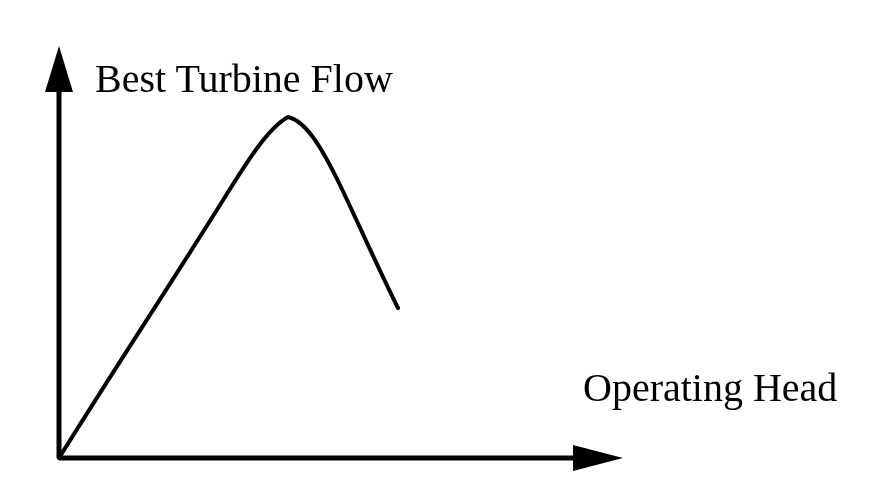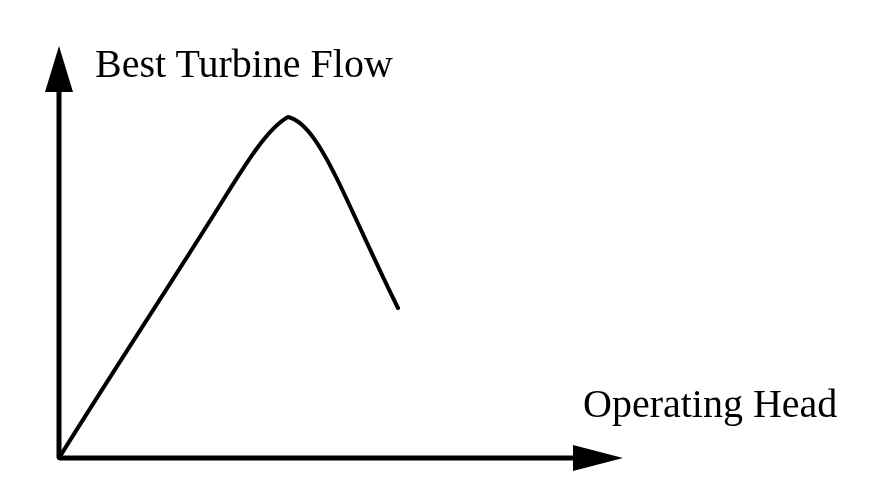--- a/index.html
+++ b/index.html
@@ -27,25 +27,25 @@
     color: #000000;
     font-family: "Liberation Serif", "DejaVu Serif", serif;
     font-size: 40px;
     font-weight: normal;
     line-height: 1;
     white-space: nowrap;
     letter-spacing: 0px;
   }
   #ylabel-text {
     left: 95px;
-    top: 44px;
+    top: 59px;
   }
   #xlabel-text {
     left: 583px;
-    top: 384px;
+    top: 368px;
   }
 </style>
 </head>
 <body>
 
 <div id="canvas">
 
   <svg id="plot-svg" viewBox="0 0 878 502" xmlns="http://www.w3.org/2000/svg">
 
     <line x1="59" y1="458" x2="59" y2="92" stroke="#000000" stroke-width="5" stroke-linecap="butt"></line>

